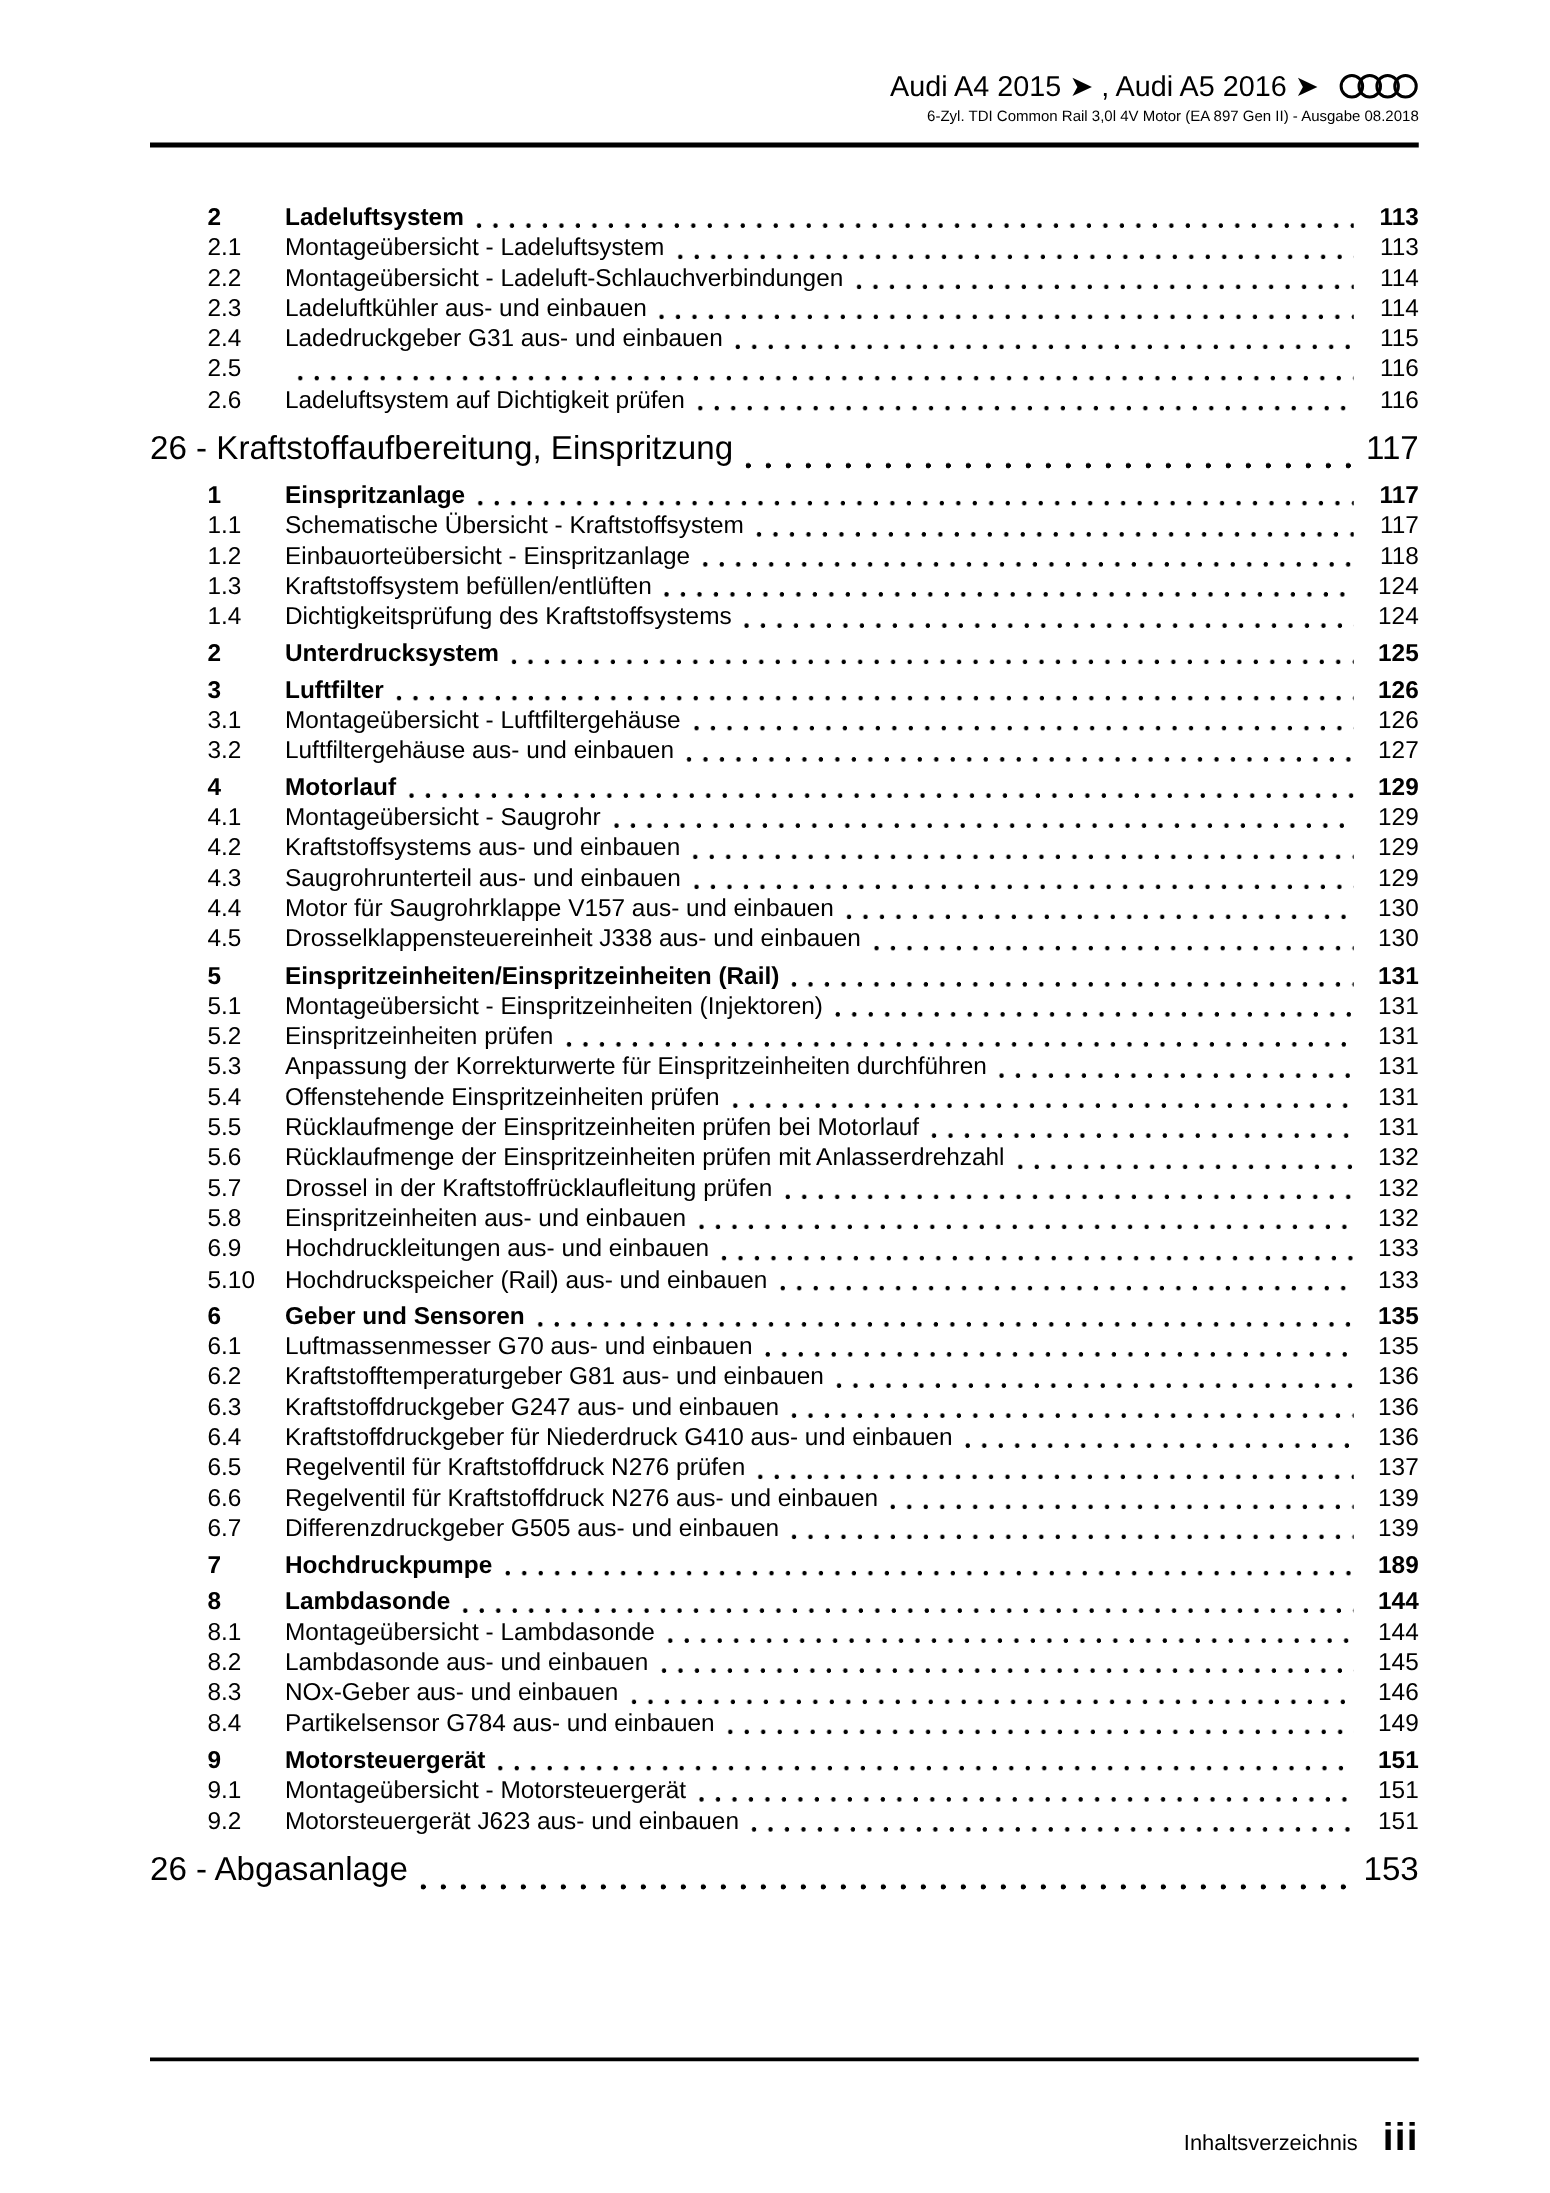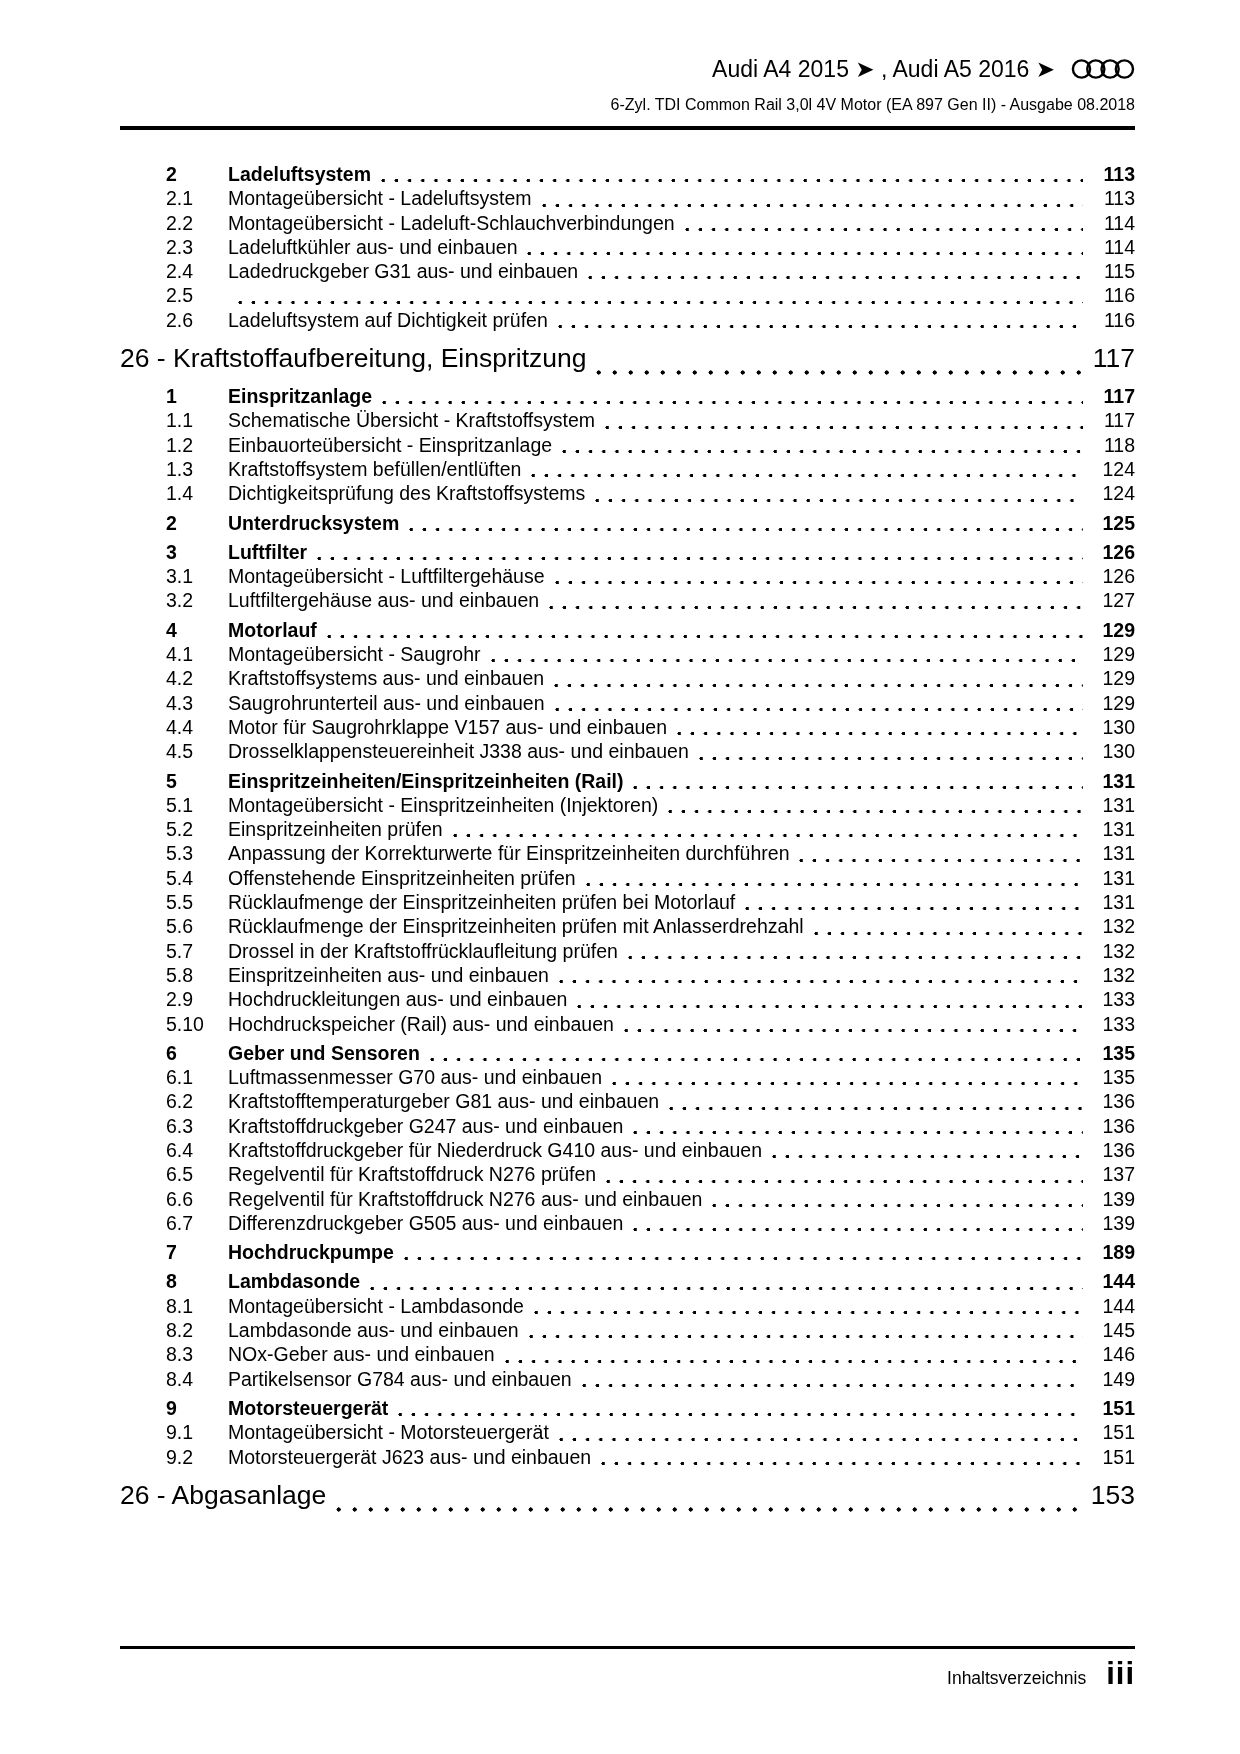--- a/index.html
+++ b/index.html
@@ -3,42 +3,42 @@
 <meta charset="utf-8">
 <style>
   html,body{margin:0;padding:0;}
   body{
     width:1240px;height:1754px;position:relative;background:#ffffff;color:#000;
     font-family:"Liberation Sans", sans-serif;overflow:hidden;
   }
   .header{position:absolute;left:120px;right:105px;top:0;}
   .models-line{display:flex;justify-content:flex-end;align-items:center;margin-top:57px;font-size:23px;line-height:24px;}
   .audi-logo{margin-left:16px;flex:none;display:block;}
-  .subtitle{text-align:right;font-size:16px;line-height:24px;margin-top:12px;}
+  .subtitle{text-align:right;font-size:12px;line-height:24px;margin-top:0;}
   .header-rule{height:4px;background:#000;margin-top:9px;}
 
   .toc{position:absolute;left:120px;right:105px;top:126px;padding-top:32px;}
   .row{display:flex;align-items:baseline;height:24.3px;font-size:19.5px;}
   .row.section{font-weight:bold;margin-top:5px;}
   .row.chapter{font-size:26.5px;height:37px;margin-top:10px;margin-bottom:4px;}
   .row .num{width:62px;flex:none;margin-left:46px;}
   .title,.ch-title{flex:none;white-space:pre;}
   .leader{
     flex:1 1 auto;align-self:flex-end;height:5px;margin:0 6px 4px 10px;
     background-image:radial-gradient(circle at 2.2px 2.5px,#000 1.6px,transparent 2px);
     background-size:13.2px 5px;background-repeat:repeat-x;
   }
   .row.chapter .leader{
     background-image:radial-gradient(circle at 2.6px 2.5px,#000 1.9px,transparent 2.3px);
     background-size:16px 5px;margin-bottom:5px;
   }
   .page{flex:none;min-width:46px;text-align:right;}
 
   .footer-rule{position:absolute;left:120px;right:105px;top:1646px;height:3px;background:#000;}
-  .footer{position:absolute;right:105px;top:1656px;display:flex;align-items:baseline;}
+  .footer{position:absolute;right:105px;top:1692px;display:flex;align-items:baseline;}
   .footer .label{font-size:17.5px;}
   .footer .page-roman{font-size:31px;font-weight:bold;margin-left:20px;letter-spacing:1px;}
 </style>
 </head>
 <body>
 
 <div class="header">
   <div class="models-line">
     <span>Audi A4 2015 ➤ , Audi A5 2016 ➤</span>
     <svg class="audi-logo" width="64" height="22" viewBox="0 0 64 22">
@@ -239,21 +239,21 @@
       <div class="leader"></div>
       <span class="page">132</span>
     </div>
     <div class="row sub">
       <span class="num">5.8</span>
       <span class="title">Einspritzeinheiten aus- und einbauen</span>
       <div class="leader"></div>
       <span class="page">132</span>
     </div>
     <div class="row sub">
-      <span class="num">2.9</span>
+      <span class="num">6.9</span>
       <span class="title">Hochdruckleitungen aus- und einbauen</span>
       <div class="leader"></div>
       <span class="page">133</span>
     </div>
     <div class="row sub">
       <span class="num">5.10</span>
       <span class="title">Hochdruckspeicher (Rail) aus- und einbauen</span>
       <div class="leader"></div>
       <span class="page">133</span>
     </div>

